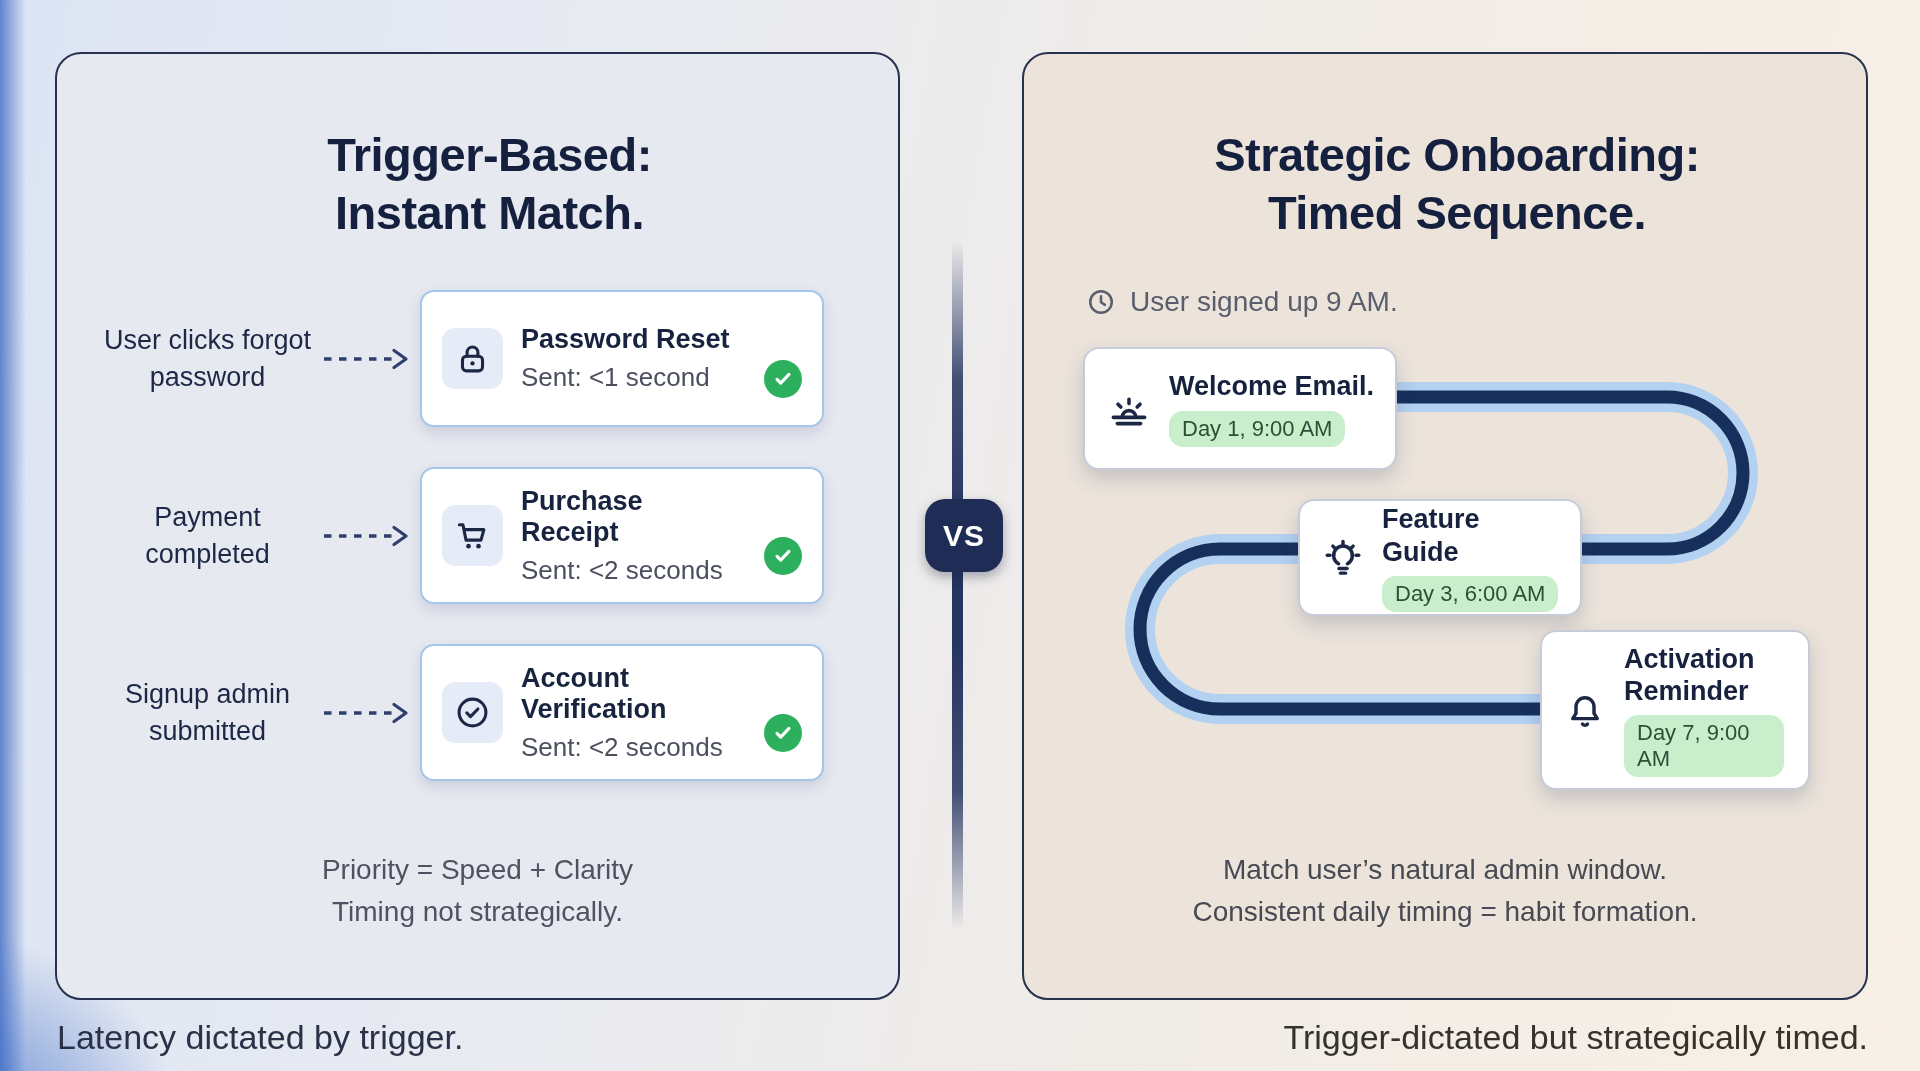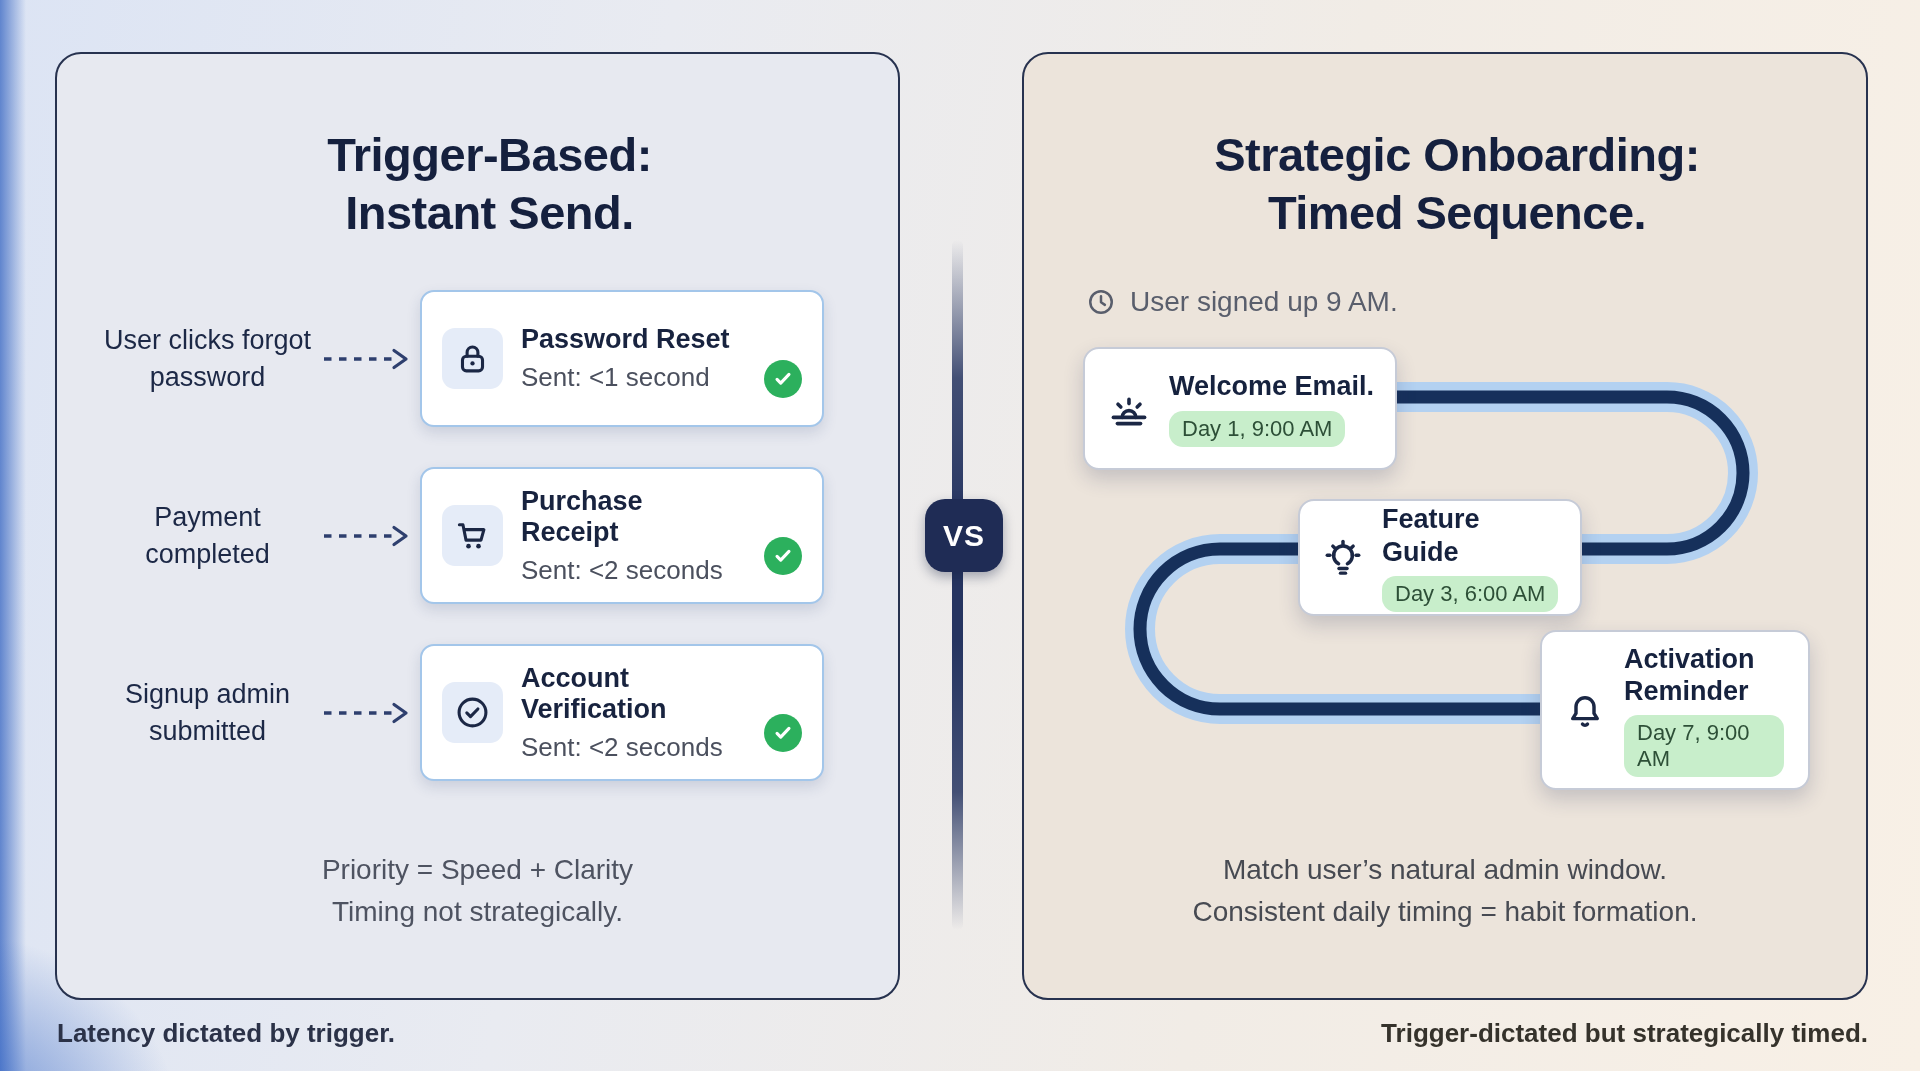--- a/index.html
+++ b/index.html
@@ -101,33 +101,33 @@
 
   .step-card .card-text { display:flex; flex-direction:column; align-items:flex-start; gap:8px; }
   .step-title { font-size:27px; font-weight:bold; color:#16223e; line-height:1.2; }
   .day-pill {
     display:inline-block; background:#c8eecb; color:#2d4f37;
     font-size:22px; padding:5px 13px; border-radius:14px;
   }
   .step-icon { flex:0 0 auto; display:flex; }
 
   
-  .caption { position:absolute; top:1018px; font-size:26px; z-index:1;font-weight:bold; }
+  .caption { position:absolute; top:1018px; font-size:34px; z-index:1; }
   .caption-left  { left:57px; color:#2b3248; }
   .caption-right { right:52px; color:#35322b; }
 </style>
 </head>
 <body>
 
 <div class="app">
 
   <section class="panel panel-left">
     <h1 class="panel-title">
       <span style="display:block">Trigger-Based:</span>
-      <span style="display:block">Instant Send.</span>
+      <span style="display:block">Instant Match.</span>
     </h1>
 
     <div class="trigger-row row-1">
       <div class="trigger-label">User clicks forgot password</div>
       <svg class="dash-arrow" width="98" height="24" viewBox="0 0 98 24">
         <line x1="2" y1="12" x2="76" y2="12" stroke="#2e3f6e" stroke-width="3.4" stroke-dasharray="7.5 7.5"></line>
         <path d="M72 3.5 L84 12 L72 20.5" fill="none" stroke="#2e3f6e" stroke-width="3.2" stroke-linecap="round" stroke-linejoin="round"></path>
       </svg>
       <div class="email-card">
         <span class="icon-tile">

